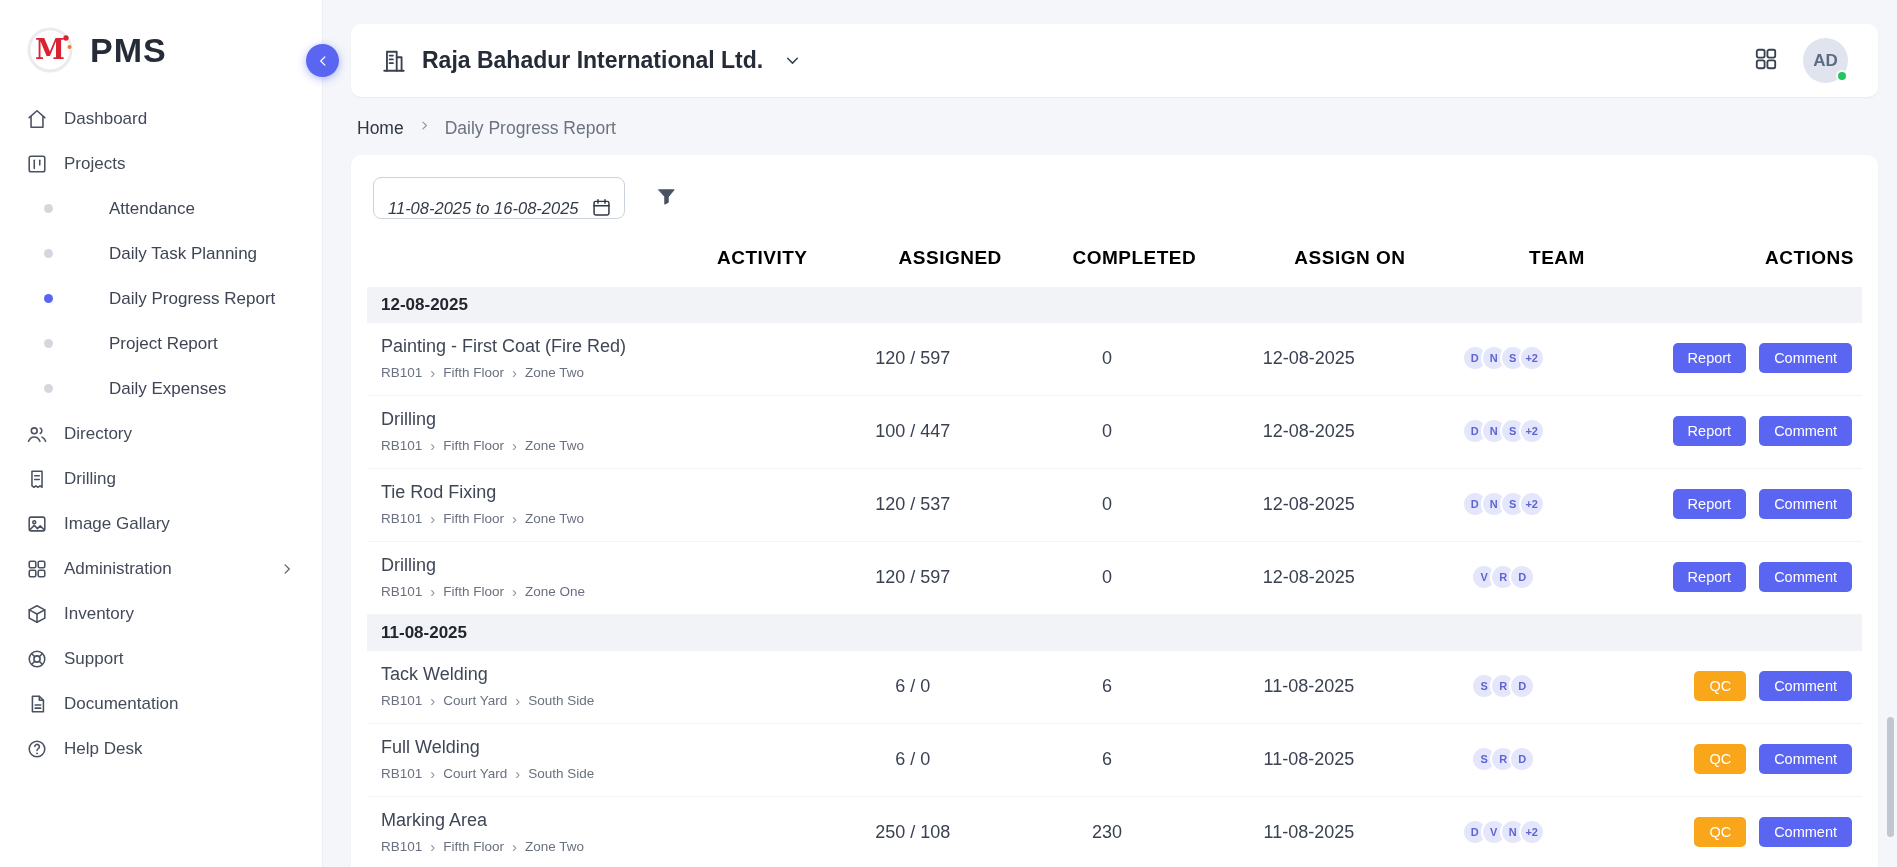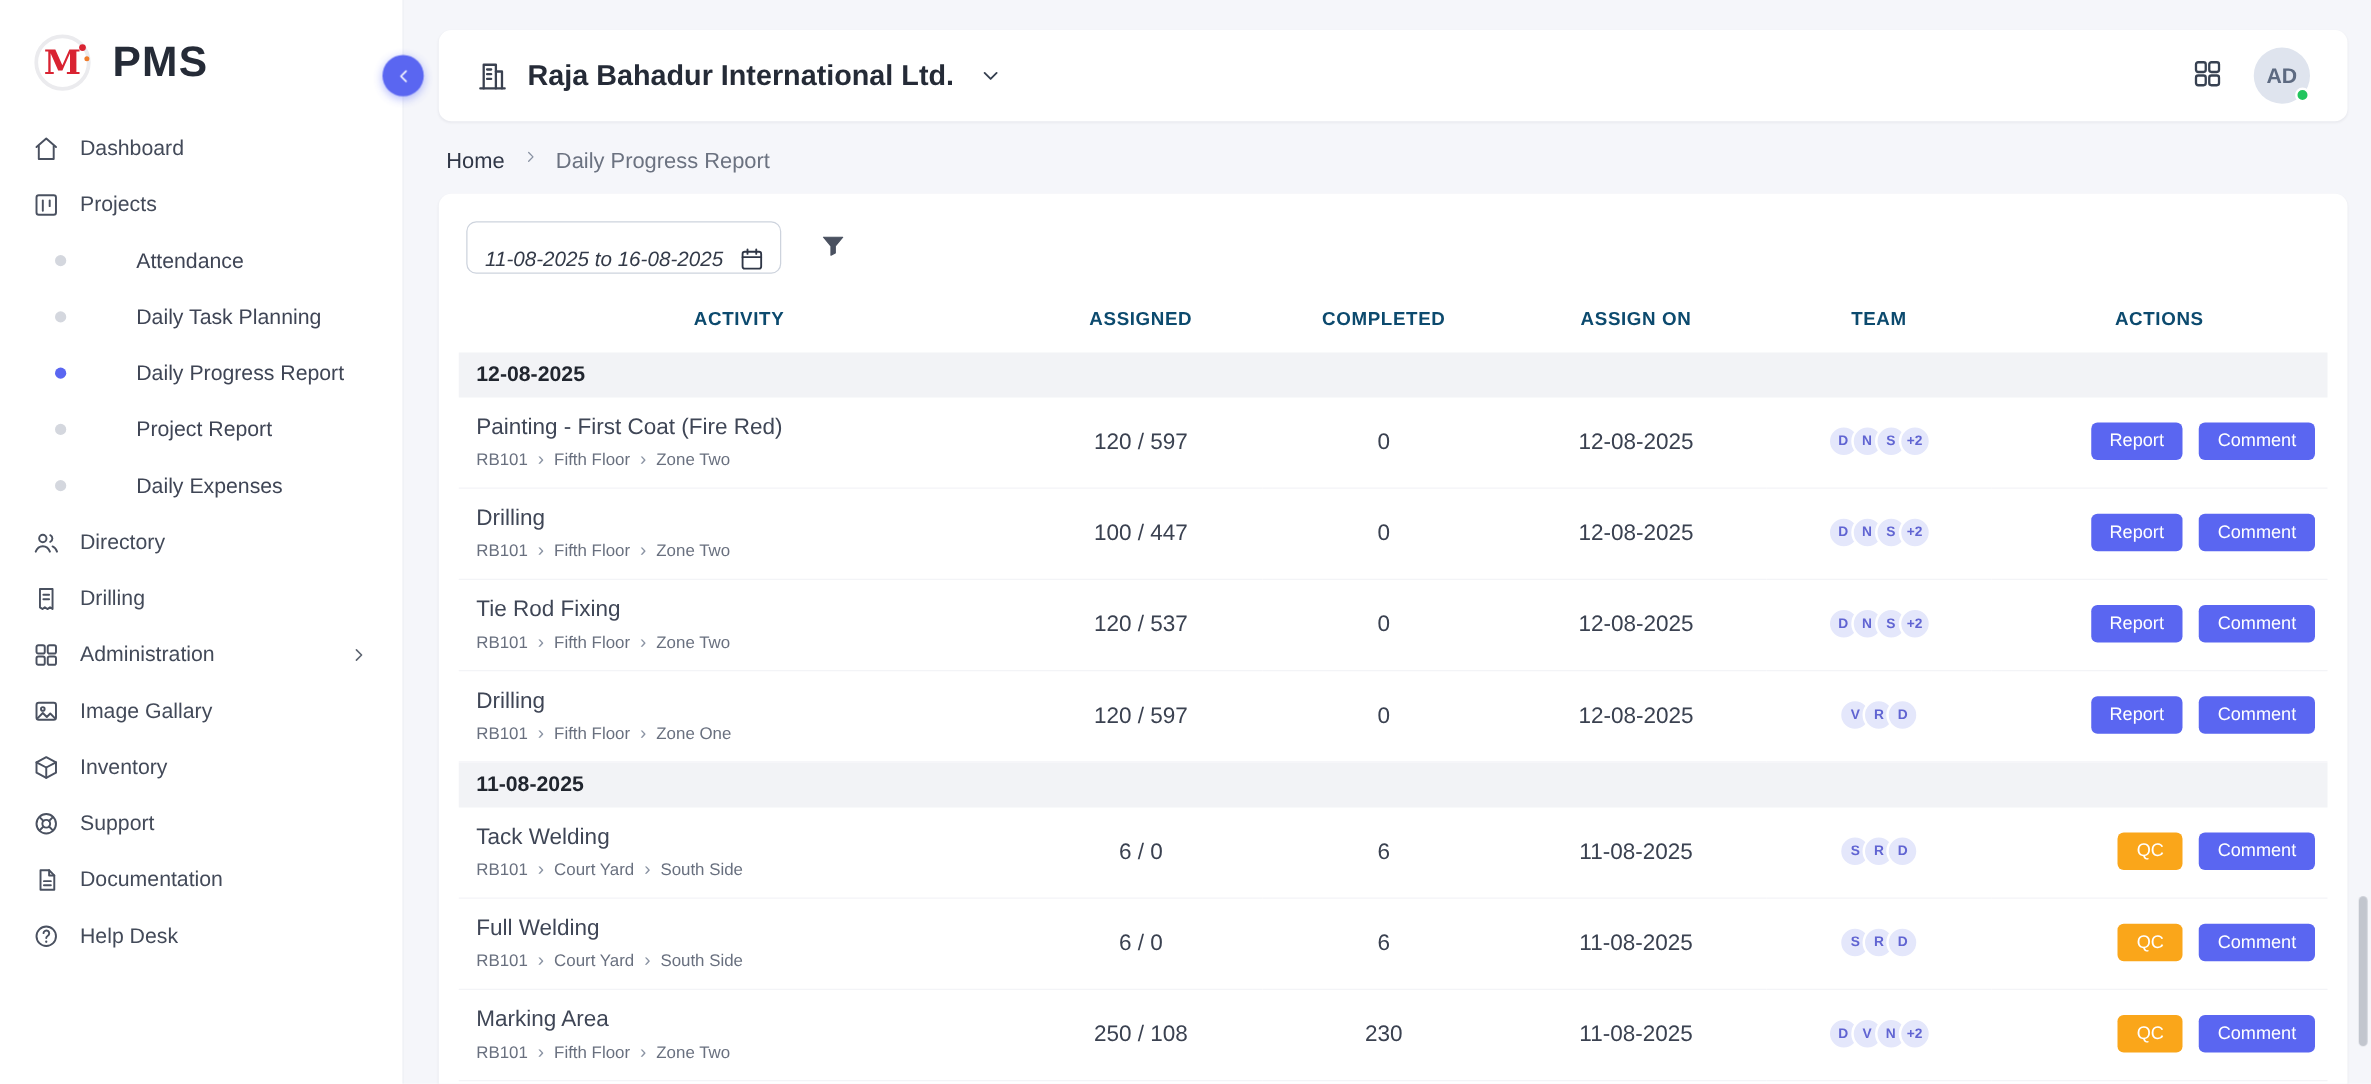--- a/index.html
+++ b/index.html
@@ -88,22 +88,22 @@
   }
   .date-input .icn-slot { width:21px; height:21px; color:#2f3646; }
   .funnel-btn { background:none; border:none; cursor:pointer; color:#4a5160; }
   .funnel-btn .icn-slot { width:23px; height:23px; }
 
   
   table { width:100%; border-collapse:collapse; margin-top:6px; table-layout:fixed; }
   col.c-activity{width:30%} col.c-assigned{width:13%} col.c-completed{width:13%}
   col.c-assignon{width:14%} col.c-team{width:12%} col.c-actions{width:18%}
   thead th {
-    font-size:15px; font-weight:700; color:#0c4a6e; letter-spacing:.5px;
-    padding:14px 8px 18px; text-align:center;
+    font-size:19px; font-weight:700; color:#000000; letter-spacing:.5px;
+    padding:14px 8px 18px; text-align:right;
   }
   tr.group-row td {
     background:#f2f3f6; font-size:17px; font-weight:700; color:#21262f;
     padding:8px 14px;
   }
   tr.data-row td {
     padding:13px 8px 15px; text-align:center; font-size:18px; color:#3a4150;
     border-bottom:1px solid #f3f4f7; vertical-align:middle;
   }
   td.cell-activity { text-align:left !important; padding-left:14px !important; }
@@ -202,42 +202,42 @@
             <path d="M6.5 3.5h11V21l-2.2-1.5L13 21l-2.2-1.5L8.7 21l-2.2-1.5z"></path>
             <path d="M9.5 8.5h5"></path>
             <path d="M9.5 12.5h5"></path>
           </svg>
         </span>
         <span class="mi-label">Drilling</span>
       </div>
       <div class="menu-item">
         <span class="icn-slot mi-icon">
           <svg viewBox="0 0 24 24" fill="none" stroke="currentColor" stroke-width="1.7" stroke-linecap="round" stroke-linejoin="round">
+            <rect x="3.5" y="4.5" width="17" height="15" rx="2"></rect>
+            <circle cx="9" cy="10" r="1.6"></circle>
+            <path d="M4.5 18l4.5-4.5 3.5 3.5 3-3 4 4"></path>
+          </svg>
+        </span>
+        <span class="mi-label">Image Gallary</span>
+      </div>
+      <div class="menu-item">
+        <span class="icn-slot mi-icon">
+          <svg viewBox="0 0 24 24" fill="none" stroke="currentColor" stroke-width="1.7" stroke-linecap="round" stroke-linejoin="round">
             <rect x="3.5" y="3.5" width="7.2" height="7.2" rx="1.6"></rect>
             <rect x="13.3" y="3.5" width="7.2" height="7.2" rx="1.6"></rect>
             <rect x="3.5" y="13.3" width="7.2" height="7.2" rx="1.6"></rect>
             <rect x="13.3" y="13.3" width="7.2" height="7.2" rx="1.6"></rect>
           </svg>
         </span>
         <span class="mi-label">Administration</span>
         <span class="icn-slot mi-chevron">
           <svg viewBox="0 0 24 24" fill="none" stroke="currentColor" stroke-width="1.7" stroke-linecap="round" stroke-linejoin="round">
             <path d="m9.5 6.5 5.5 5.5-5.5 5.5"></path>
           </svg>
         </span>
-      </div>
-      <div class="menu-item">
-        <span class="icn-slot mi-icon">
-          <svg viewBox="0 0 24 24" fill="none" stroke="currentColor" stroke-width="1.7" stroke-linecap="round" stroke-linejoin="round">
-            <rect x="3.5" y="4.5" width="17" height="15" rx="2"></rect>
-            <circle cx="9" cy="10" r="1.6"></circle>
-            <path d="M4.5 18l4.5-4.5 3.5 3.5 3-3 4 4"></path>
-          </svg>
-        </span>
-        <span class="mi-label">Image Gallary</span>
       </div>
       <div class="menu-item">
         <span class="icn-slot mi-icon">
           <svg viewBox="0 0 24 24" fill="none" stroke="currentColor" stroke-width="1.7" stroke-linecap="round" stroke-linejoin="round">
             <path d="M3.5 7.5 12 3l8.5 4.5v9L12 21l-8.5-4.5z"></path>
             <path d="M3.5 7.5 12 12l8.5-4.5"></path>
             <path d="M12 12v9"></path>
           </svg>
         </span>
         <span class="mi-label">Inventory</span>

